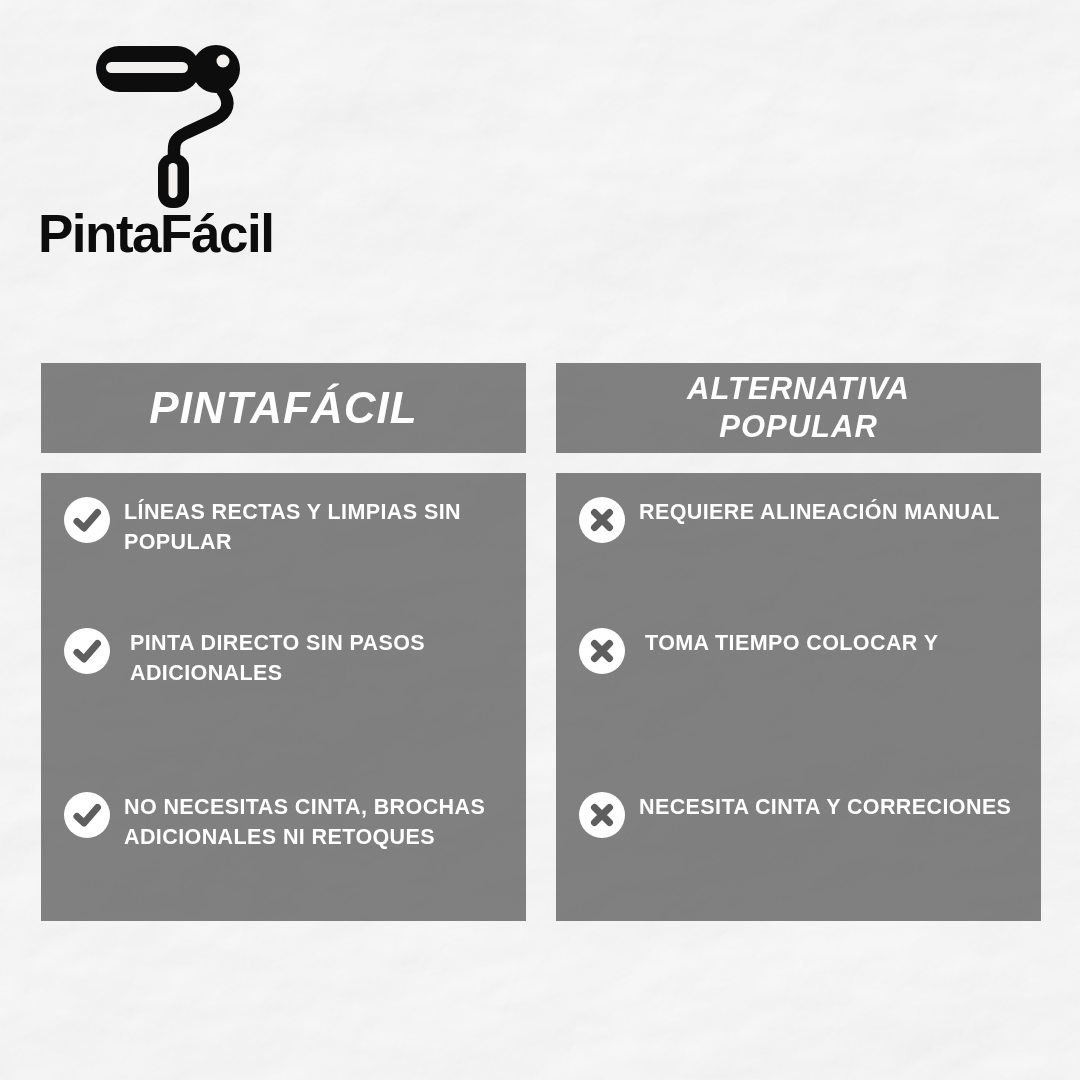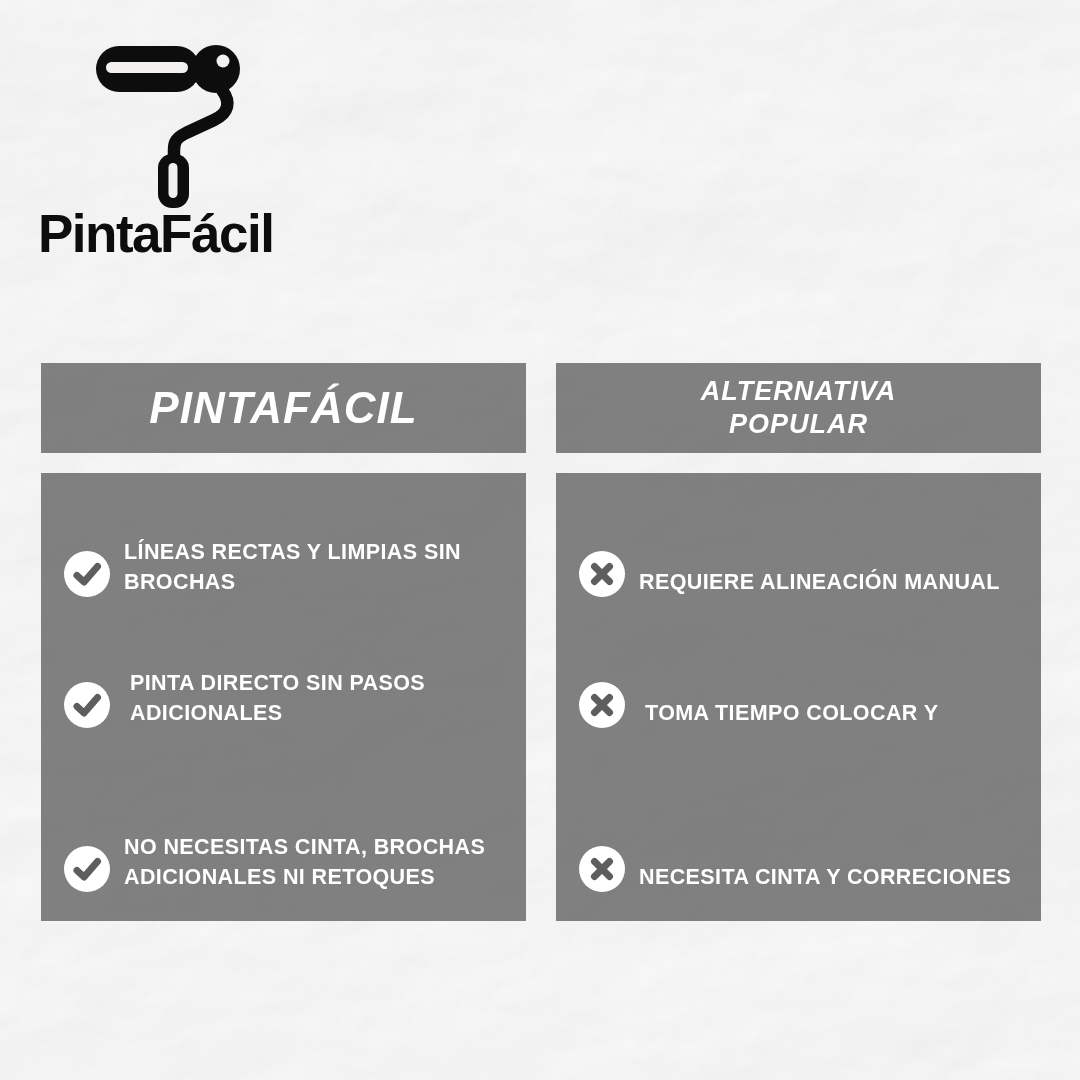--- a/index.html
+++ b/index.html
@@ -25,24 +25,24 @@
   .header-panel{top:363px;width:485px;height:90px;display:flex;align-items:center;justify-content:center;}
   .col-left  .body-panel{left:41px;}
   .col-right .body-panel{left:556px;}
   .body-panel{top:473px;width:485px;height:448px;}
 
   .header-title{
     color:#ffffff;font-style:italic;font-weight:700;
     text-align:center;letter-spacing:1px;margin:0;
   }
   .col-left  .header-title{font-size:44px;}
-  .col-right .header-title{font-size:27px;line-height:1.22;max-width:330px;}
+  .col-right .header-title{font-size:31px;line-height:1.22;max-width:330px;}
 
   
-  .row{position:absolute;left:23px;right:16px;display:flex;align-items:flex-end;gap:14px;}
+  .row{position:absolute;left:23px;right:16px;display:flex;align-items:flex-start;gap:14px;}
   .row-1{top:24px;height:100px;}
   .row-2{top:155px;height:100px;gap:20px;}
   .row-3{top:319px;height:100px;}
 
   .badge{width:46px;height:46px;flex:0 0 46px;display:block;}
 
   .item-text{margin:0;color:#ffffff;font-weight:700;font-size:21.5px;line-height:30px;letter-spacing:0.4px;}
   .item-text .line{display:block;white-space:nowrap;}
 </style>
 </head>
@@ -87,21 +87,21 @@
     </div>
     <div class="panel body-panel">
 
       <div class="row row-1">
         <svg class="badge" viewBox="0 0 46 46" aria-hidden="true">
           <circle cx="23" cy="23" r="23" fill="#ffffff"></circle>
           <path d="M13 24.5 L20 31 L33.5 15.5" fill="none" stroke="#5e5e5e" stroke-width="7" stroke-linecap="round" stroke-linejoin="round"></path>
         </svg>
         <p class="item-text">
           <span class="line">LÍNEAS RECTAS Y LIMPIAS SIN</span>
-          <span class="line">BROCHAS</span>
+          <span class="line">POPULAR</span>
         </p>
       </div>
 
       <div class="row row-2">
         <svg class="badge" viewBox="0 0 46 46" aria-hidden="true">
           <circle cx="23" cy="23" r="23" fill="#ffffff"></circle>
           <path d="M13 24.5 L20 31 L33.5 15.5" fill="none" stroke="#5e5e5e" stroke-width="7" stroke-linecap="round" stroke-linejoin="round"></path>
         </svg>
         <p class="item-text">
           <span class="line">PINTA DIRECTO SIN PASOS</span>

